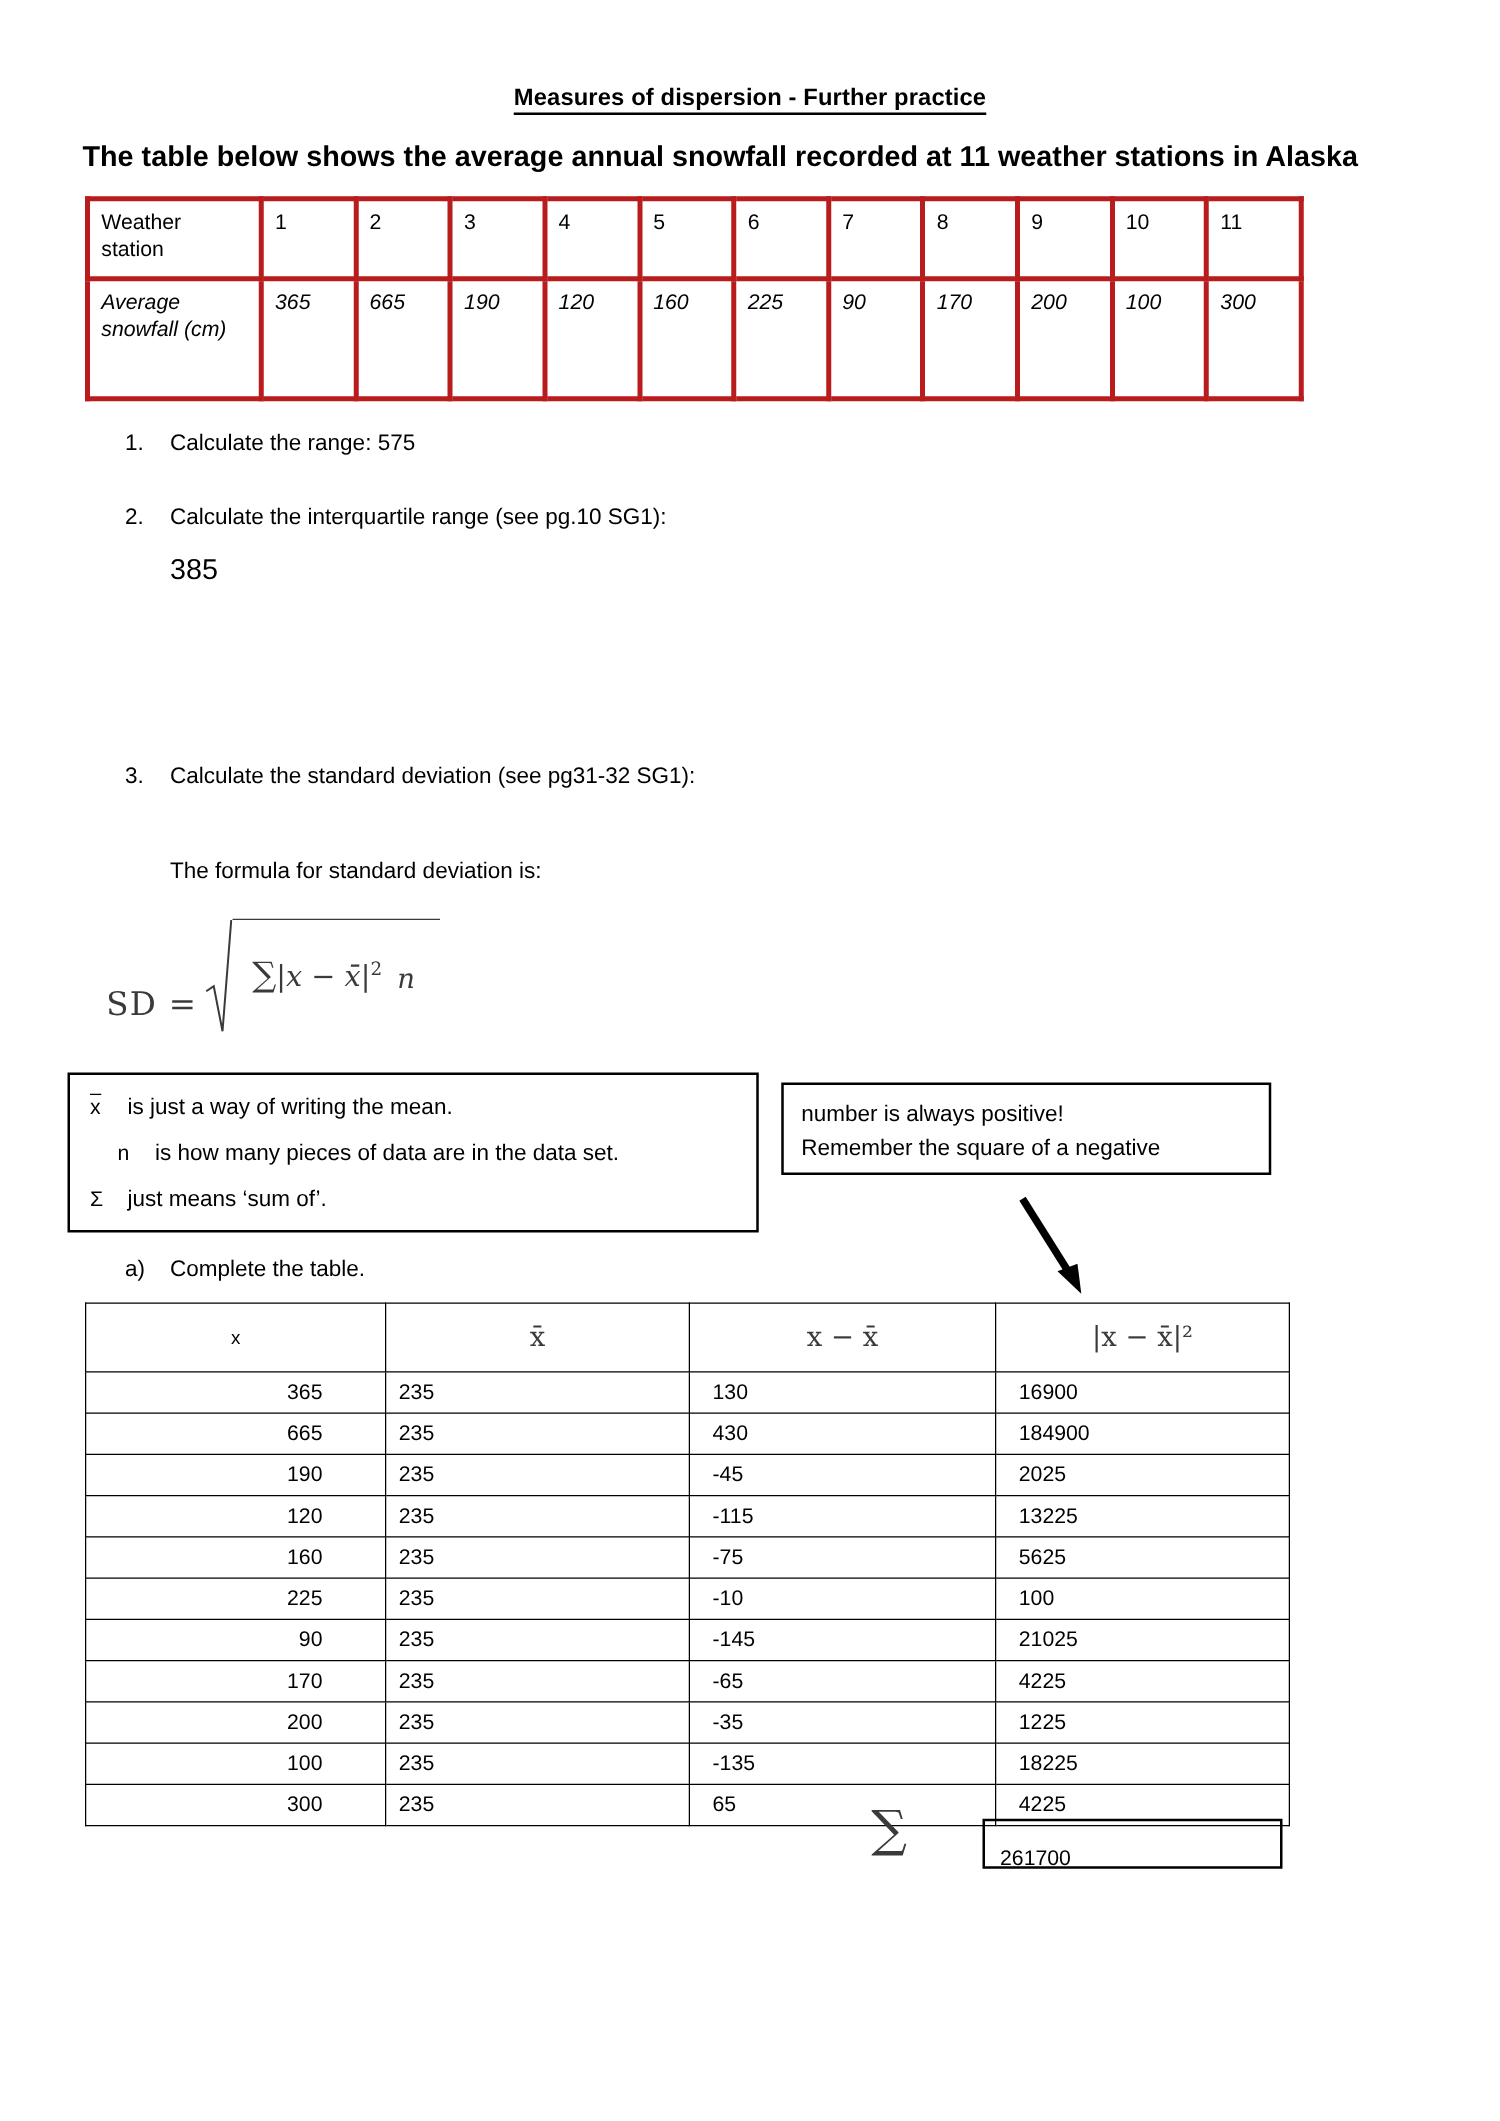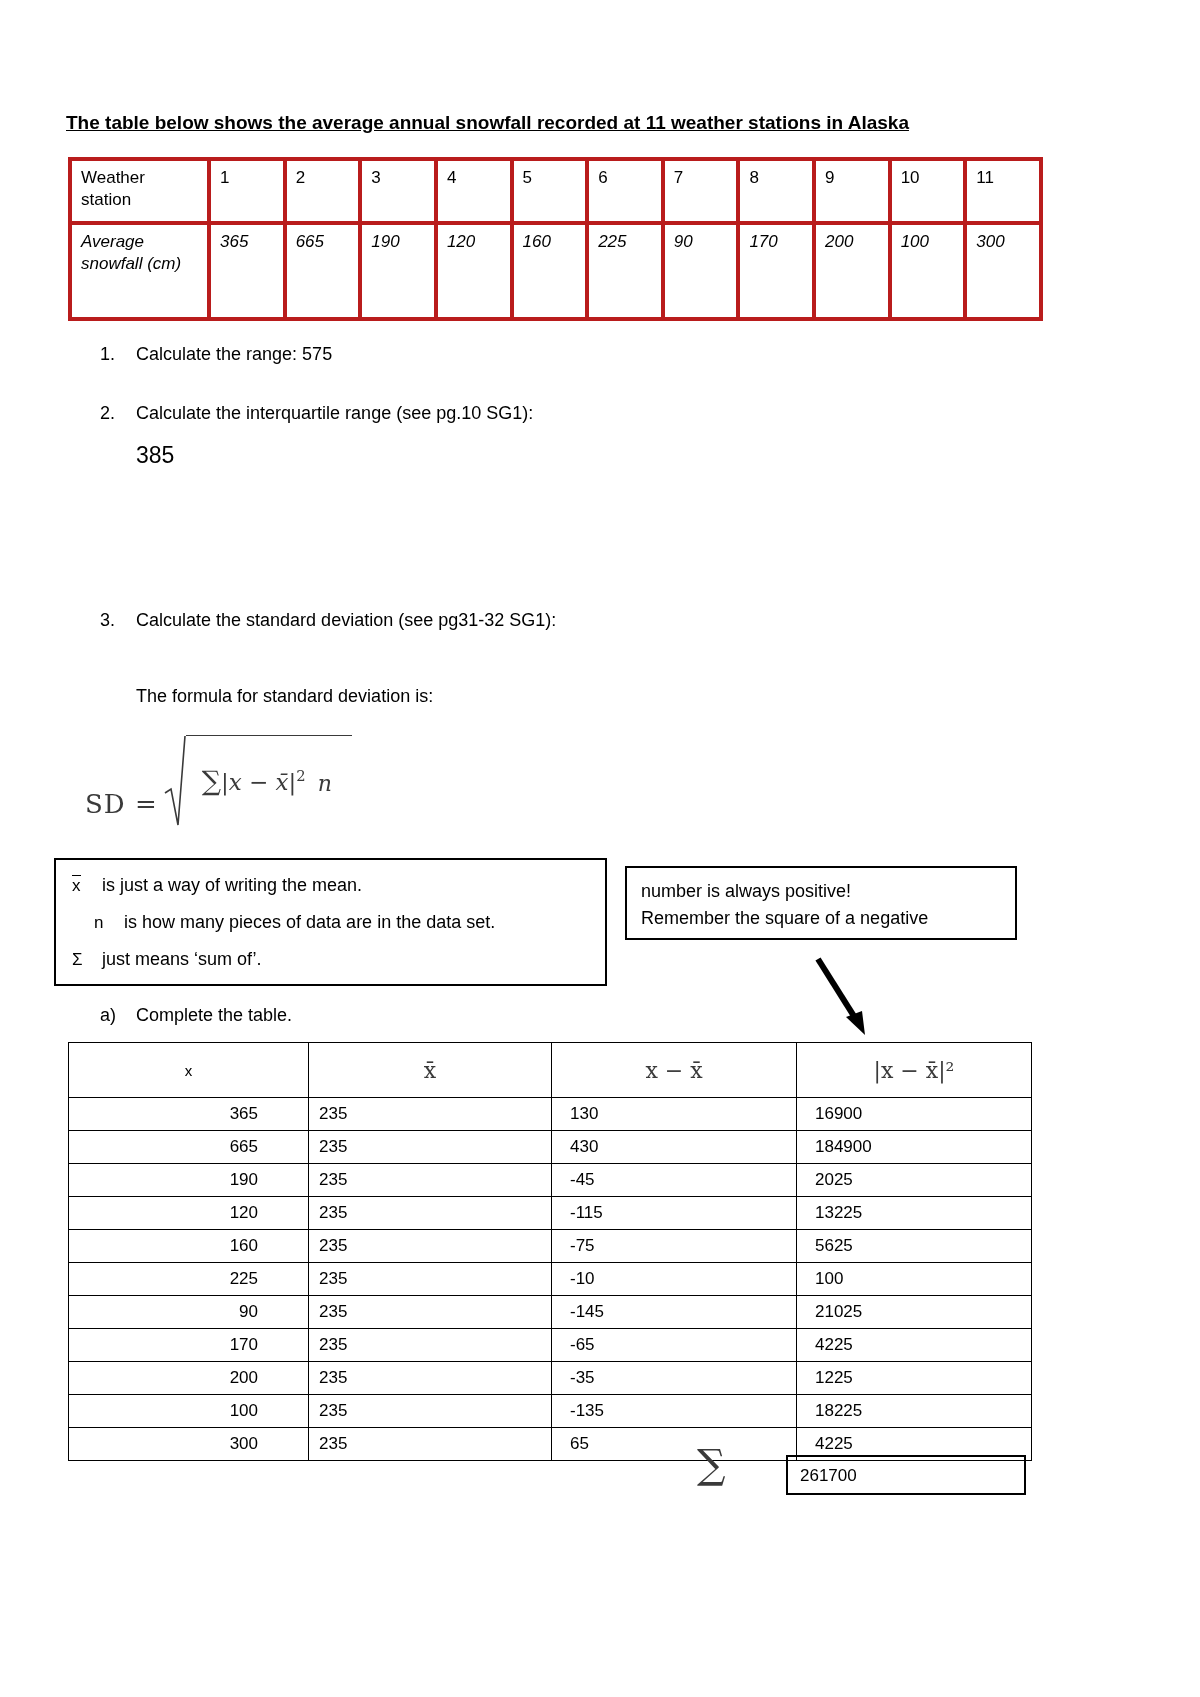--- a/index.html
+++ b/index.html
@@ -36,23 +36,22 @@
   }
   .doc-title span {
     border-bottom: 2px solid #000;
     padding-bottom: 1px;
   }
 
   .intro-line {
     position: absolute;
     left: 66px; top: 112px;
     width: 1070px;
-    font-size: 19px;
+    font-size: 23px;
     font-weight: bold;
-    text-decoration: underline;
   }
 
   
   .station-table {
     position: absolute;
     left: 68px; top: 157px;
     width: 975px;
     border-collapse: collapse;
     table-layout: fixed;
   }
@@ -249,28 +248,31 @@
     font-size: 40px;
     color: #3a3a3a;
   }
   .sum-box {
     position: absolute;
     left: 786px; top: 1455px;
     width: 240px; height: 40px;
     border: 2px solid #000;
     box-sizing: border-box;
     font-size: 17px;
-    padding: 9px 0 0 12px;
+    padding: 20px 0 0 12px;
   }
 </style>
 </head>
 <body>
 
 <div class="page">
 
+  <div class="doc-title">
+    <span>Measures of dispersion - Further practice</span>
+  </div>
 
   <div class="intro-line">The table below shows the average annual snowfall recorded at 11 weather stations in Alaska</div>
 
   <table class="station-table">
     <tbody>
       <tr class="r1">
         <td class="lbl">Weather station</td>
         <td>1</td>
         <td>2</td>
         <td>3</td>

